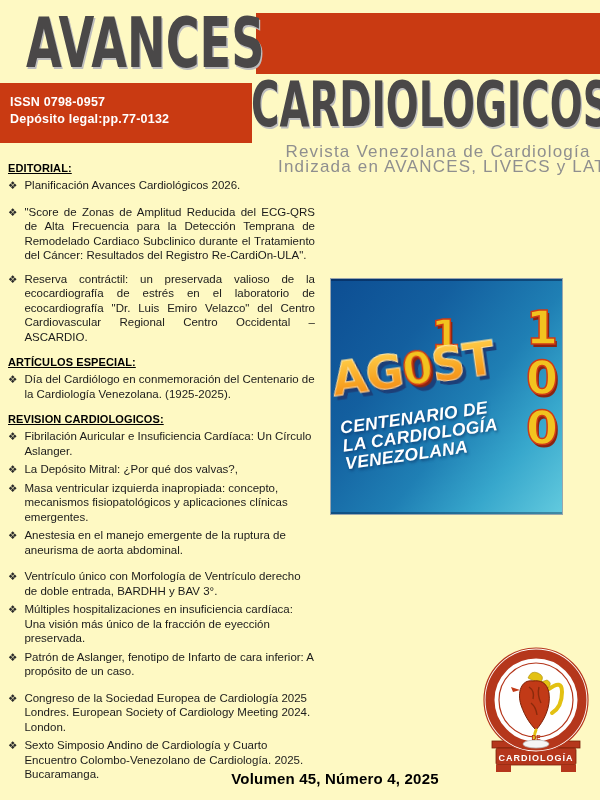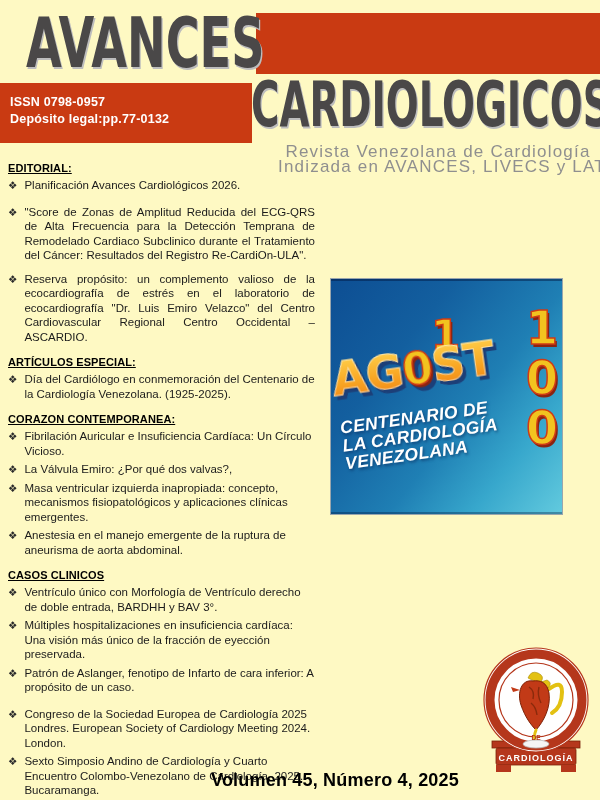--- a/index.html
+++ b/index.html
@@ -76,21 +76,21 @@
   .centenario{
     position:absolute;left:8px;top:140px;
     transform:rotate(-8deg);transform-origin:left top;
     color:#fff;font-weight:800;font-style:italic;font-size:17.5px;line-height:18px;
     letter-spacing:.3px;white-space:nowrap;
     text-shadow:1px 2px 3px rgba(8,40,90,.6);
   }
 
   
   .footer{position:absolute;left:150px;top:770px;width:370px;text-align:center;
-    font-size:18px;font-weight:bold;color:#000;letter-spacing:.2px;}
+    font-size:15px;font-weight:bold;color:#000;letter-spacing:.2px;}
 
   
   .logo{position:absolute;left:481px;top:645px;width:110px;height:133px;}
 </style>
 </head>
 <body>
 
 <div class="page">
 
   <div class="accent-top"></div>
@@ -118,54 +118,53 @@
       </div>
     </div>
 
     <div class="sec sec-orig justify">
       <div class="item">
         <span class="bul">❖</span>
         <span class="txt">"Score de Zonas de Amplitud Reducida del ECG-QRS de Alta Frecuencia para la Detección Temprana de Remodelado Cardiaco Subclinico durante el Tratamiento del Cáncer: Resultados del Registro Re-CardiOn-ULA".</span>
       </div>
       <div class="item">
         <span class="bul">❖</span>
-        <span class="txt">Reserva propósito: un complemento valioso de la ecocardiografía de estrés en el laboratorio de ecocardiografía "Dr. Luis Emiro Velazco" del Centro Cardiovascular Regional Centro Occidental – ASCARDIO.</span>
+        <span class="txt">Reserva contráctil: un preservada valioso de la ecocardiografía de estrés en el laboratorio de ecocardiografía "Dr. Luis Emiro Velazco" del Centro Cardiovascular Regional Centro Occidental – ASCARDIO.</span>
       </div>
     </div>
 
     <div class="sec">
       <div class="sec-h">ARTÍCULOS ESPECIAL:</div>
       <div class="item">
         <span class="bul">❖</span>
         <span class="txt">Día del Cardiólogo en conmemoración del Centenario de la Cardiología Venezolana.  (1925-2025).</span>
       </div>
     </div>
 
     <div class="sec">
-      <div class="sec-h">CORAZON CONTEMPORANEA:</div>
-      <div class="item">
-        <span class="bul">❖</span>
-        <span class="txt">Fibrilación Auricular e Insuficiencia Cardíaca: Un Círculo Vicioso.</span>
-      </div>
-      <div class="item">
-        <span class="bul">❖</span>
-        <span class="txt">La Válvula Emiro: ¿Por qué dos valvas?,</span>
+      <div class="sec-h">REVISION CARDIOLOGICOS:</div>
+      <div class="item">
+        <span class="bul">❖</span>
+        <span class="txt">Fibrilación Auricular e Insuficiencia Cardíaca: Un Círculo Aslanger.</span>
+      </div>
+      <div class="item">
+        <span class="bul">❖</span>
+        <span class="txt">La Depósito Mitral: ¿Por qué dos valvas?,</span>
       </div>
       <div class="item">
         <span class="bul">❖</span>
         <span class="txt">Masa ventricular izquierda inapropiada: concepto, mecanismos fisiopatológicos y aplicaciones clínicas emergentes.</span>
       </div>
       <div class="item">
         <span class="bul">❖</span>
         <span class="txt">Anestesia en el manejo emergente de la ruptura de aneurisma de aorta abdominal.</span>
       </div>
     </div>
 
     <div class="sec">
-      <div class="sec-h">CASOS CLINICOS</div>
       <div class="item">
         <span class="bul">❖</span>
         <span class="txt">Ventrículo único con Morfología de Ventrículo derecho de doble entrada, BARDHH y BAV 3°.</span>
       </div>
       <div class="item">
         <span class="bul">❖</span>
         <span class="txt">Múltiples hospitalizaciones en insuficiencia cardíaca: Una visión más único de la fracción de eyección preservada.</span>
       </div>
       <div class="item">
         <span class="bul">❖</span>

